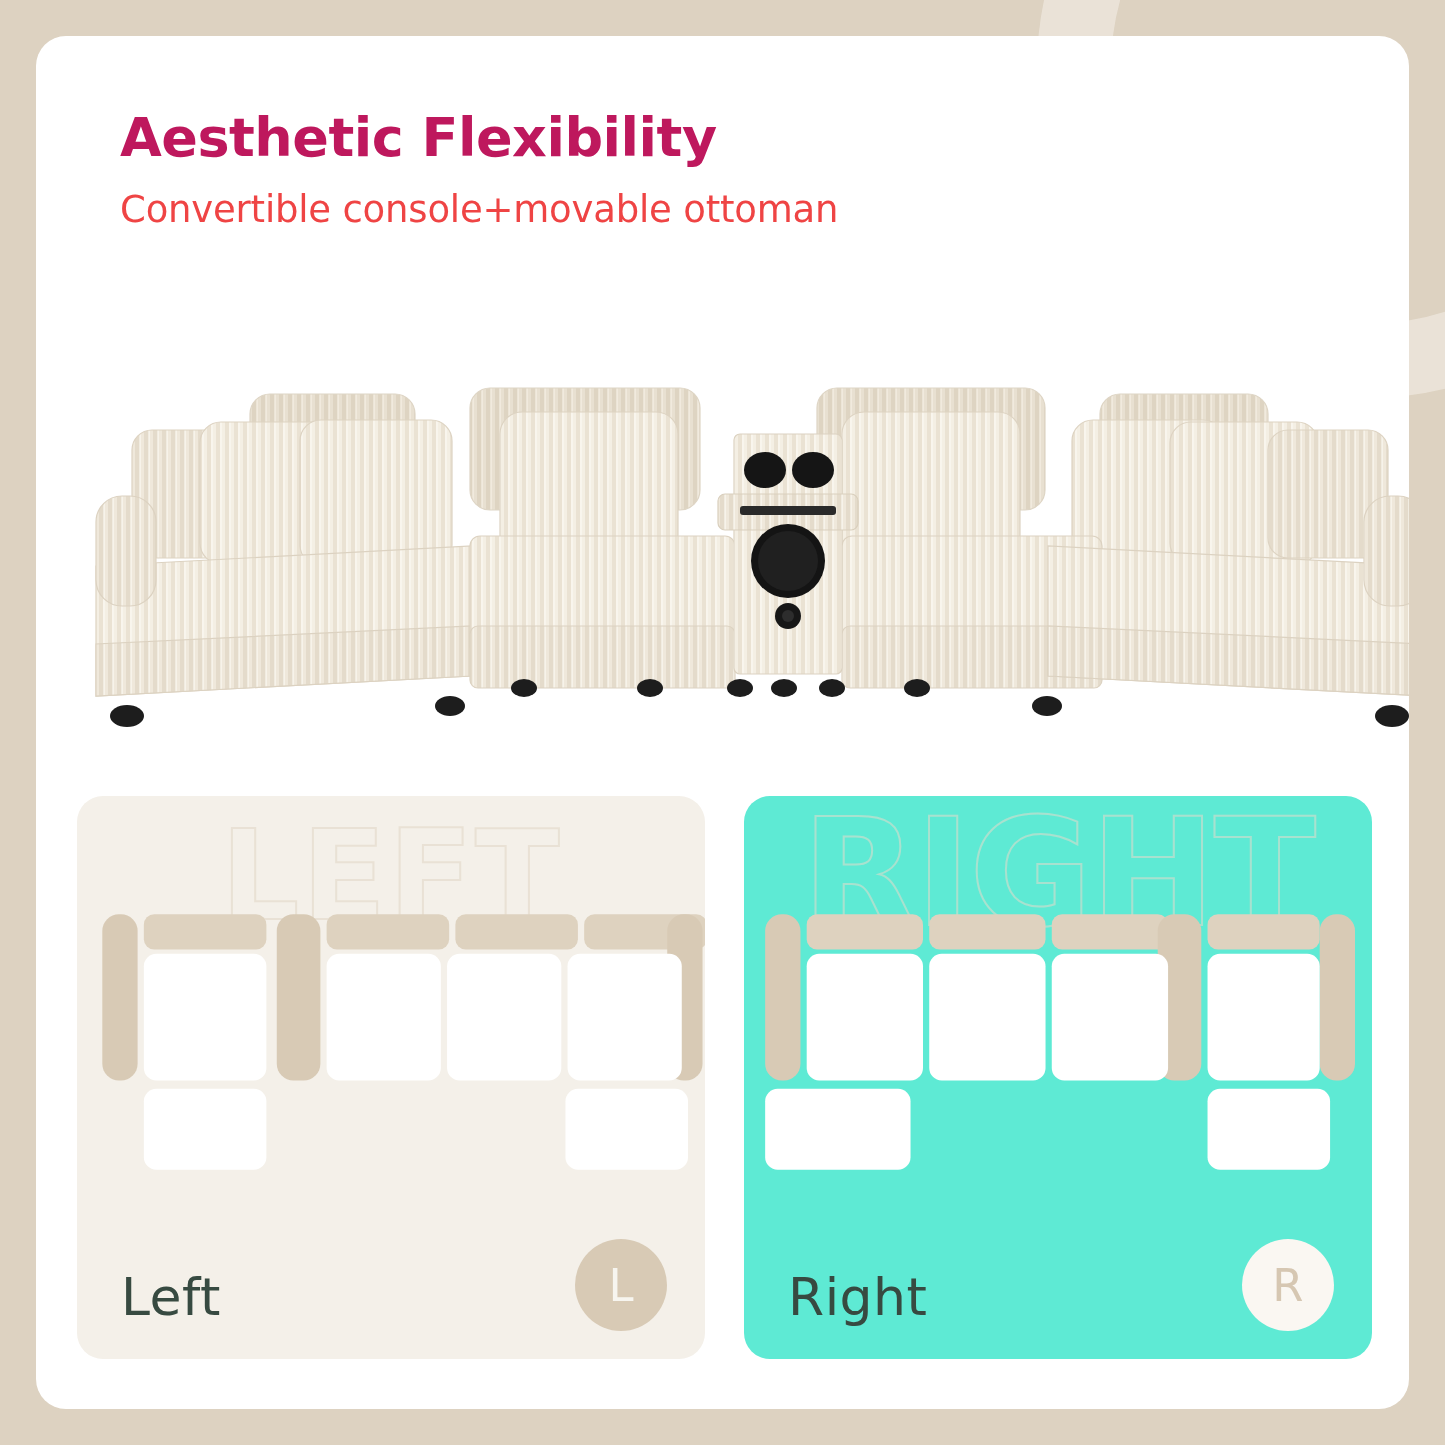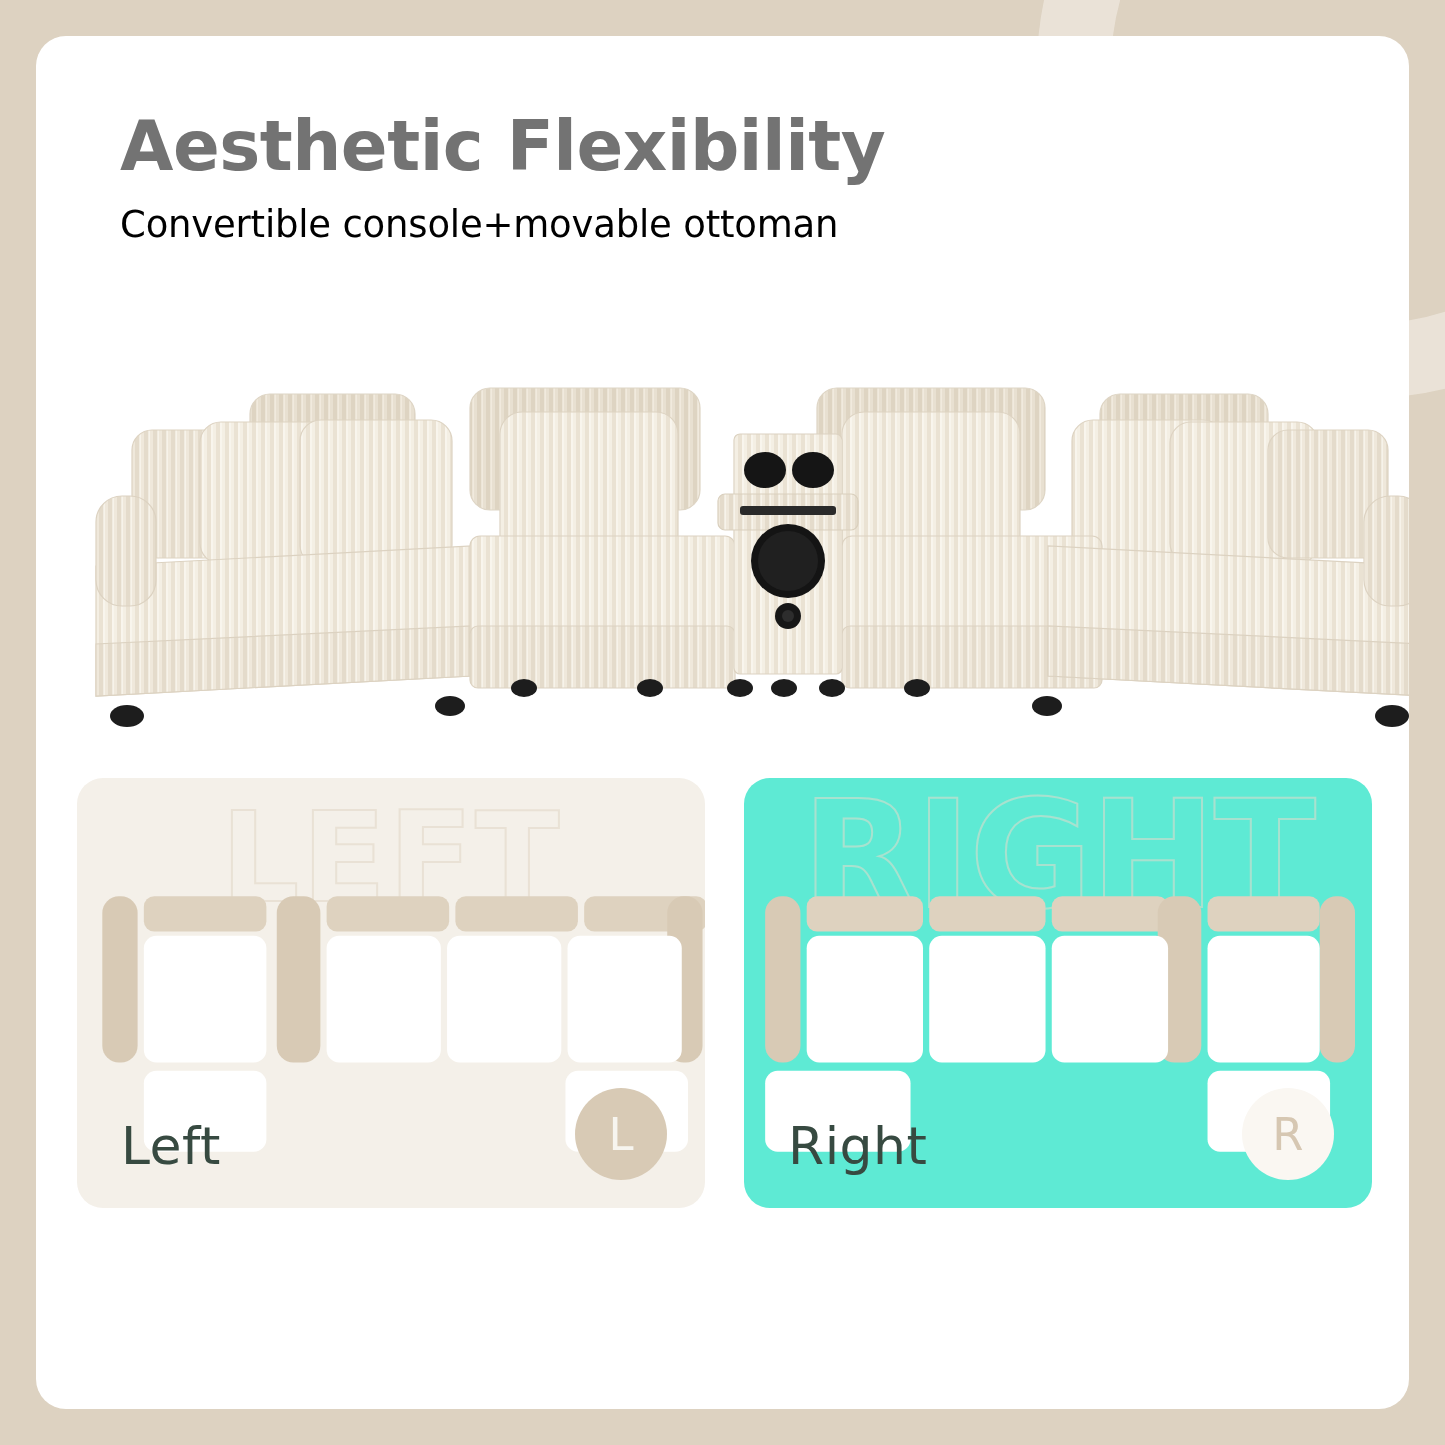--- a/index.html
+++ b/index.html
@@ -48,53 +48,53 @@
   }
 
   
   .heading-block {
     position: absolute;
     left: 84px;
     top: 74px;
     width: 1000px;
   }
   .title {
-    font-size: 69px;
+    font-size: 54px;
     font-weight: 700;
-    color: #737373;
+    color: #be185d;
     letter-spacing: -0.5px;
     line-height: 1.05;
     white-space: nowrap;
   }
   .subtitle {
     margin-top: 21px;
     font-size: 37px;
     font-weight: 400;
-    color: #000000;
+    color: #ef4444;
     letter-spacing: -0.2px;
     white-space: nowrap;
   }
 
   
   .sofa-stage {
     position: absolute;
     left: 36px;
     top: 340px;
     width: 1373px;
     height: 400px;
   }
   .sofa-svg { display: block; width: 100%; height: 100%; }
 
   
   .panels {
     position: absolute;
     left: 41px;
-    top: 742px;
+    top: 760px;
     width: 1295px;
-    height: 430px;
+    height: 563px;
     display: flex;
     gap: 39px;
   }
   .panel {
     position: relative;
     flex: 1 1 0;
     border-radius: 26px;
     overflow: hidden;
   }
   .panel--left  { background: #f4f0e9; }

